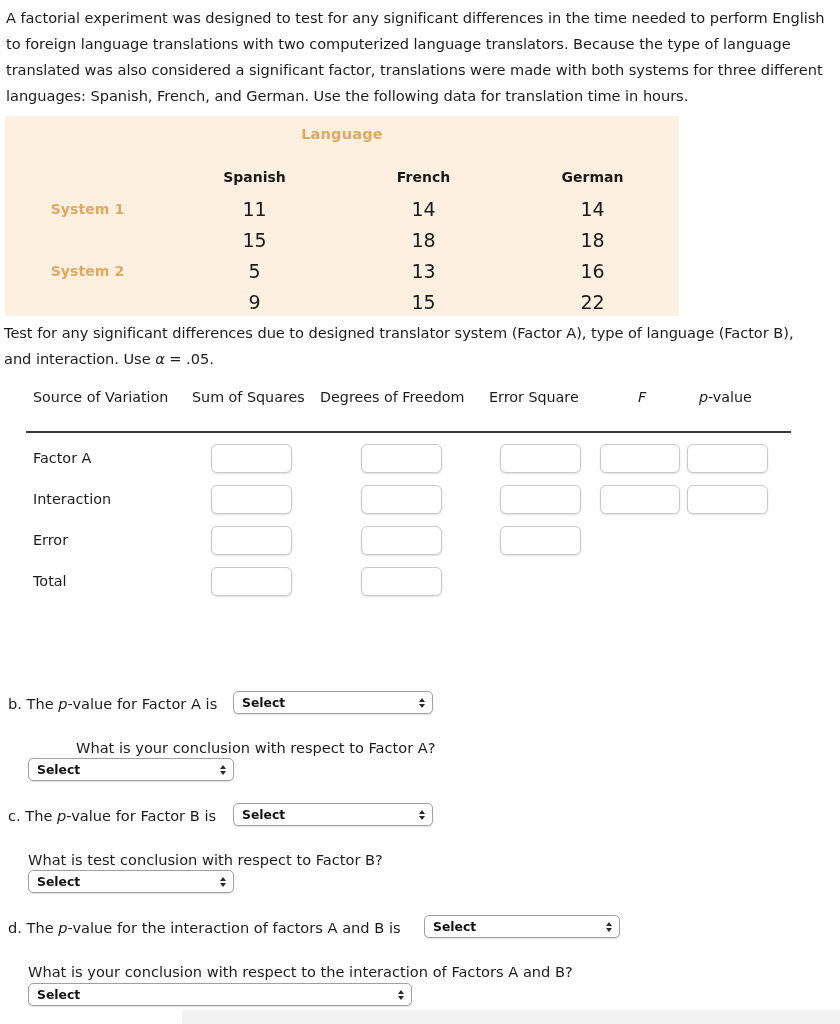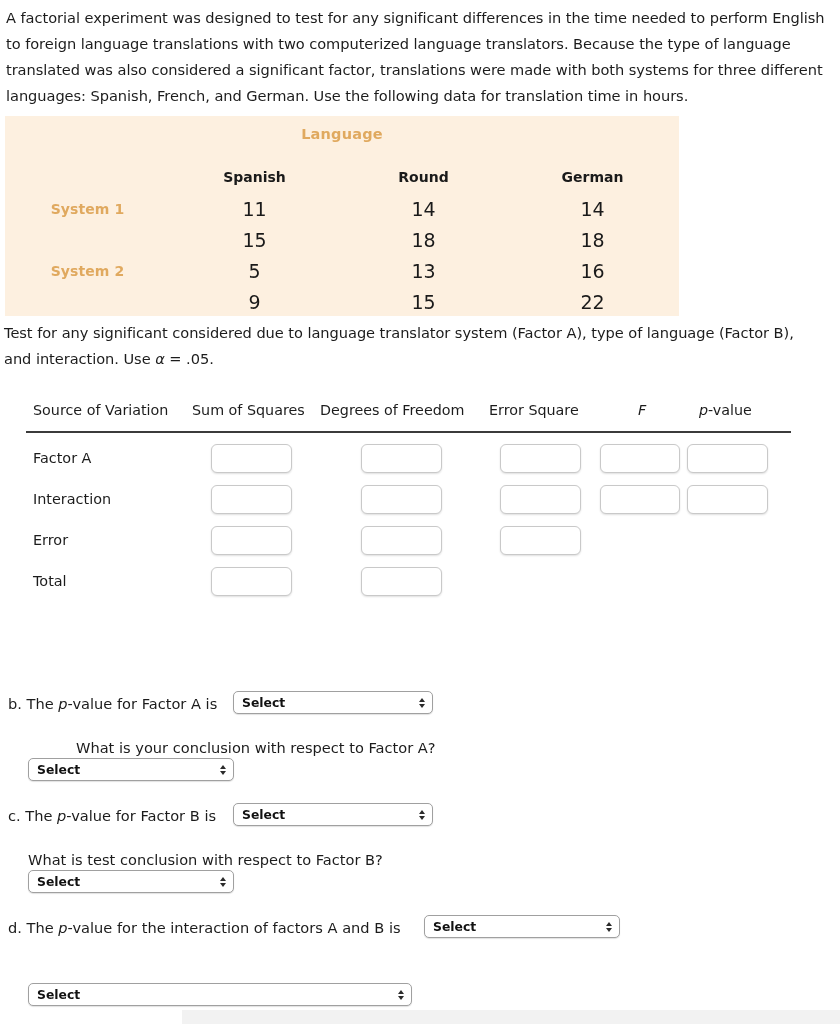--- a/index.html
+++ b/index.html
@@ -96,21 +96,21 @@
   }
   #test-para { left: 4px; top: 320px; width: 836px; }
   #part-a    { left: 8px; top: 375px; width: 820px; }
 
   .ital { font-style: italic; }
 
   
   .anova {
     position: absolute;
     left: 0px;
-    top: 402px;
+    top: 389px;
     width: 800px;
     text-decoration: underline;
   }
   .anova-head {
     position: relative;
     height: 21px;
   }
   .anova-head span {
     position: absolute;
     font-size: 14.3px;
@@ -256,21 +256,21 @@
   <div class="intro">A factorial experiment was designed to test for any significant differences in the time needed to perform English to foreign language translations with two computerized language translators. Because the type of language translated was also considered a significant factor, translations were made with both systems for three different languages: Spanish, French, and German. Use the following data for translation time in hours.</div>
 
   <div class="data-panel">
     <div class="data-title">Language</div>
 
     <div class="dt-grid">
 
       <div class="dt-row head">
         <div class="dt-label"></div>
         <div class="dt-cell">Spanish</div>
-        <div class="dt-cell">Round</div>
+        <div class="dt-cell">French</div>
         <div class="dt-cell">German</div>
       </div>
 
       <div class="dt-row">
         <div class="dt-label">System 1</div>
         <div class="dt-cell">11</div>
         <div class="dt-cell">14</div>
         <div class="dt-cell">14</div>
       </div>
 
@@ -292,21 +292,21 @@
         <div class="dt-label"></div>
         <div class="dt-cell">9</div>
         <div class="dt-cell">15</div>
         <div class="dt-cell">22</div>
       </div>
 
     </div>
   </div>
 
   <div class="para" id="test-para">
-    <span>Test for any significant considered due to language translator system (Factor A), type of language (Factor B),</span><br>
+    <span>Test for any significant differences due to designed translator system (Factor A), type of language (Factor B),</span><br>
     <span>and interaction. Use </span><span class="ital">α</span><span> = .05.</span>
   </div>
 
 
   <div class="anova">
     <div class="anova-head">
       <span class="h-src">Source of Variation</span>
       <span class="h-ss">Sum of Squares</span>
       <span class="h-df">Degrees of Freedom</span>
       <span class="h-ms">Error Square</span>
@@ -394,20 +394,21 @@
   <div class="qline" id="q-d-label">
     <span>d. The </span><span class="ital">p</span><span>-value for the interaction of factors A and B is</span>
   </div>
   <div class="sel" id="q-d-sel">
     <span>Select</span>
     <span class="arrows">
         <i class="up"></i>
         <i class="dn"></i>
       </span>
   </div>
+  <div class="qline" id="q-d2-label">What is your conclusion with respect to the interaction of Factors A and B?</div>
   <div class="sel" id="q-d2-sel">
     <span>Select</span>
     <span class="arrows">
         <i class="up"></i>
         <i class="dn"></i>
       </span>
   </div>
 
   <div class="bottom-wash"></div>
 

